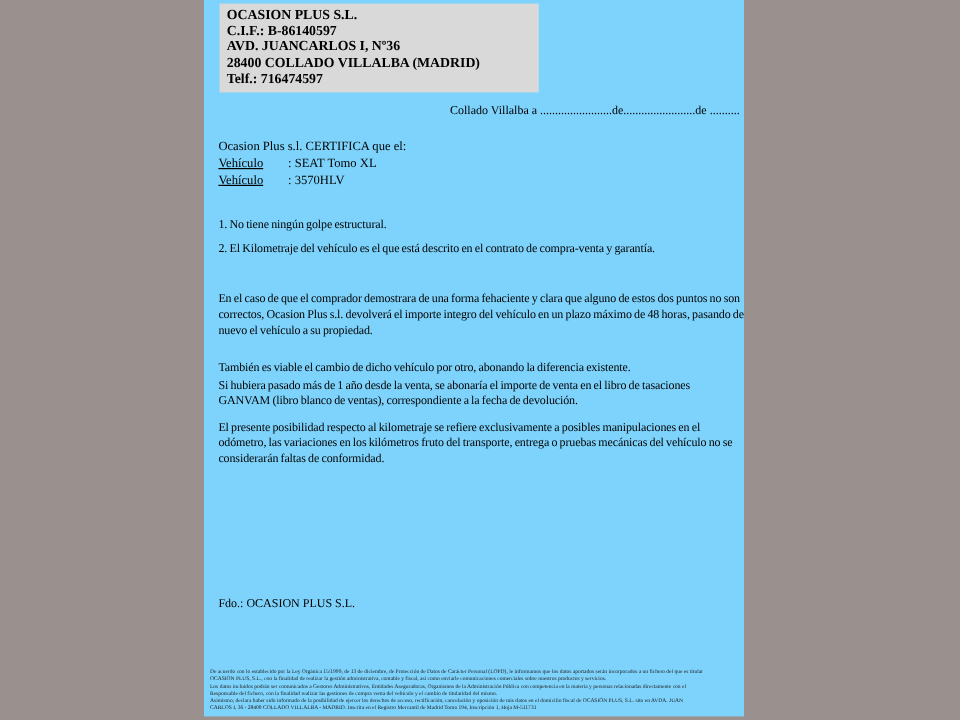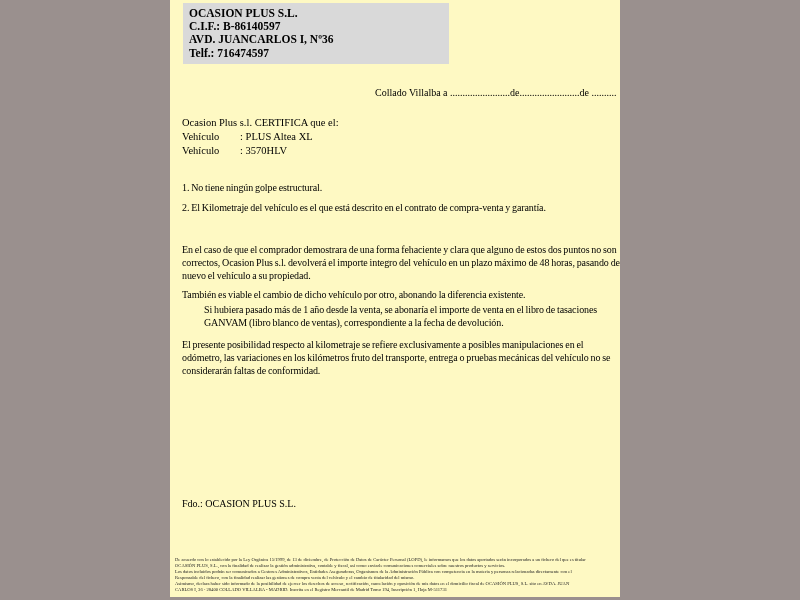--- a/index.html
+++ b/index.html
@@ -6,86 +6,87 @@
   .screen {
     position:relative;
     width:800px; height:600px;
     background:#9a908e;
     overflow:hidden;
     font-family:"Liberation Serif","DejaVu Serif",serif;
   }
   .paper {
     position:absolute; left:170px; top:0;
     width:450px; height:597px;
-    background:#fef9c3; color:#000;
+    background:#7dd3fc; color:#000;
   }
   .letterhead {
     position:absolute; left:13px; top:3px;
     width:260px;
     background:#d9d9d9;
     padding:4px 0 4px 6px;
   }
   .letterhead .lh-line {
     font-weight:bold; font-size:11.5px; line-height:13.2px;
     white-space:nowrap;
   }
   .dateline {
     position:absolute; left:205px; top:87px;
     font-size:10px; white-space:nowrap;
   }
   .certify {
     position:absolute; left:12px; top:116px;
     font-size:10.5px; line-height:14px;
   }
   .field-label-wrap { display:inline-block; width:58px; }
-  .field-label-wrap span { }
+  .field-label-wrap span { text-decoration:underline; }
   .items {
     position:absolute; left:12px; top:181px; width:438px;
     font-size:10px; line-height:13px;
     letter-spacing:-0.1px; word-spacing:-0.5px;
   }
   .items .item2 { margin-top:7px; }
   .paras {
     position:absolute; left:12px; top:243px; width:438px;
     font-size:10px; line-height:13px;
     letter-spacing:-0.1px; word-spacing:-0.5px;
   }
   .paras p { margin:0; }
-  .paras .p1 { margin-bottom:6px; }
+  .paras .p1 { margin-bottom:18px; }
   .paras .p2 { margin-bottom:2px; }
-  .paras .p3 { margin-bottom:9px;margin-left:22px; }
+  .paras .p3 { margin-bottom:9px; }
   .signature {
     position:absolute; left:12px; top:498px;
     font-size:10px; white-space:nowrap;
   }
   .legal {
     position:absolute; left:5px; top:557px; width:442px;
     font-size:4.6px; line-height:5.9px; color:#222;
   }
   .legal .legal-line { white-space:nowrap; overflow:hidden; }
 </style>
 </head>
 <body>
 
 <div class="screen">
   <div class="paper">
 
     <div class="letterhead">
       <div class="lh-line">OCASION PLUS S.L.</div>
       <div class="lh-line">C.I.F.: B-86140597</div>
       <div class="lh-line">AVD. JUANCARLOS I, Nº36</div>
+      <div class="lh-line">28400 COLLADO VILLALBA (MADRID)</div>
       <div class="lh-line">Telf.: 716474597</div>
     </div>
 
     <div class="dateline">Collado Villalba a ........................de........................de ..........</div>
 
     <div class="certify">
       <div>Ocasion Plus s.l. CERTIFICA que el:</div>
       <div>
-        <span class="field-label-wrap"><span>Vehículo</span></span><span>: PLUS Altea XL</span>
+        <span class="field-label-wrap"><span>Vehículo</span></span><span>: SEAT Tomo XL</span>
       </div>
       <div>
         <span class="field-label-wrap"><span>Vehículo</span></span><span>: 3570HLV</span>
       </div>
     </div>
 
     <div class="items">
       <div class="item1">1. No tiene ningún golpe estructural.</div>
       <div class="item2">2. El Kilometraje del vehículo es el que está descrito en el contrato de compra-venta y garantía.</div>
     </div>

